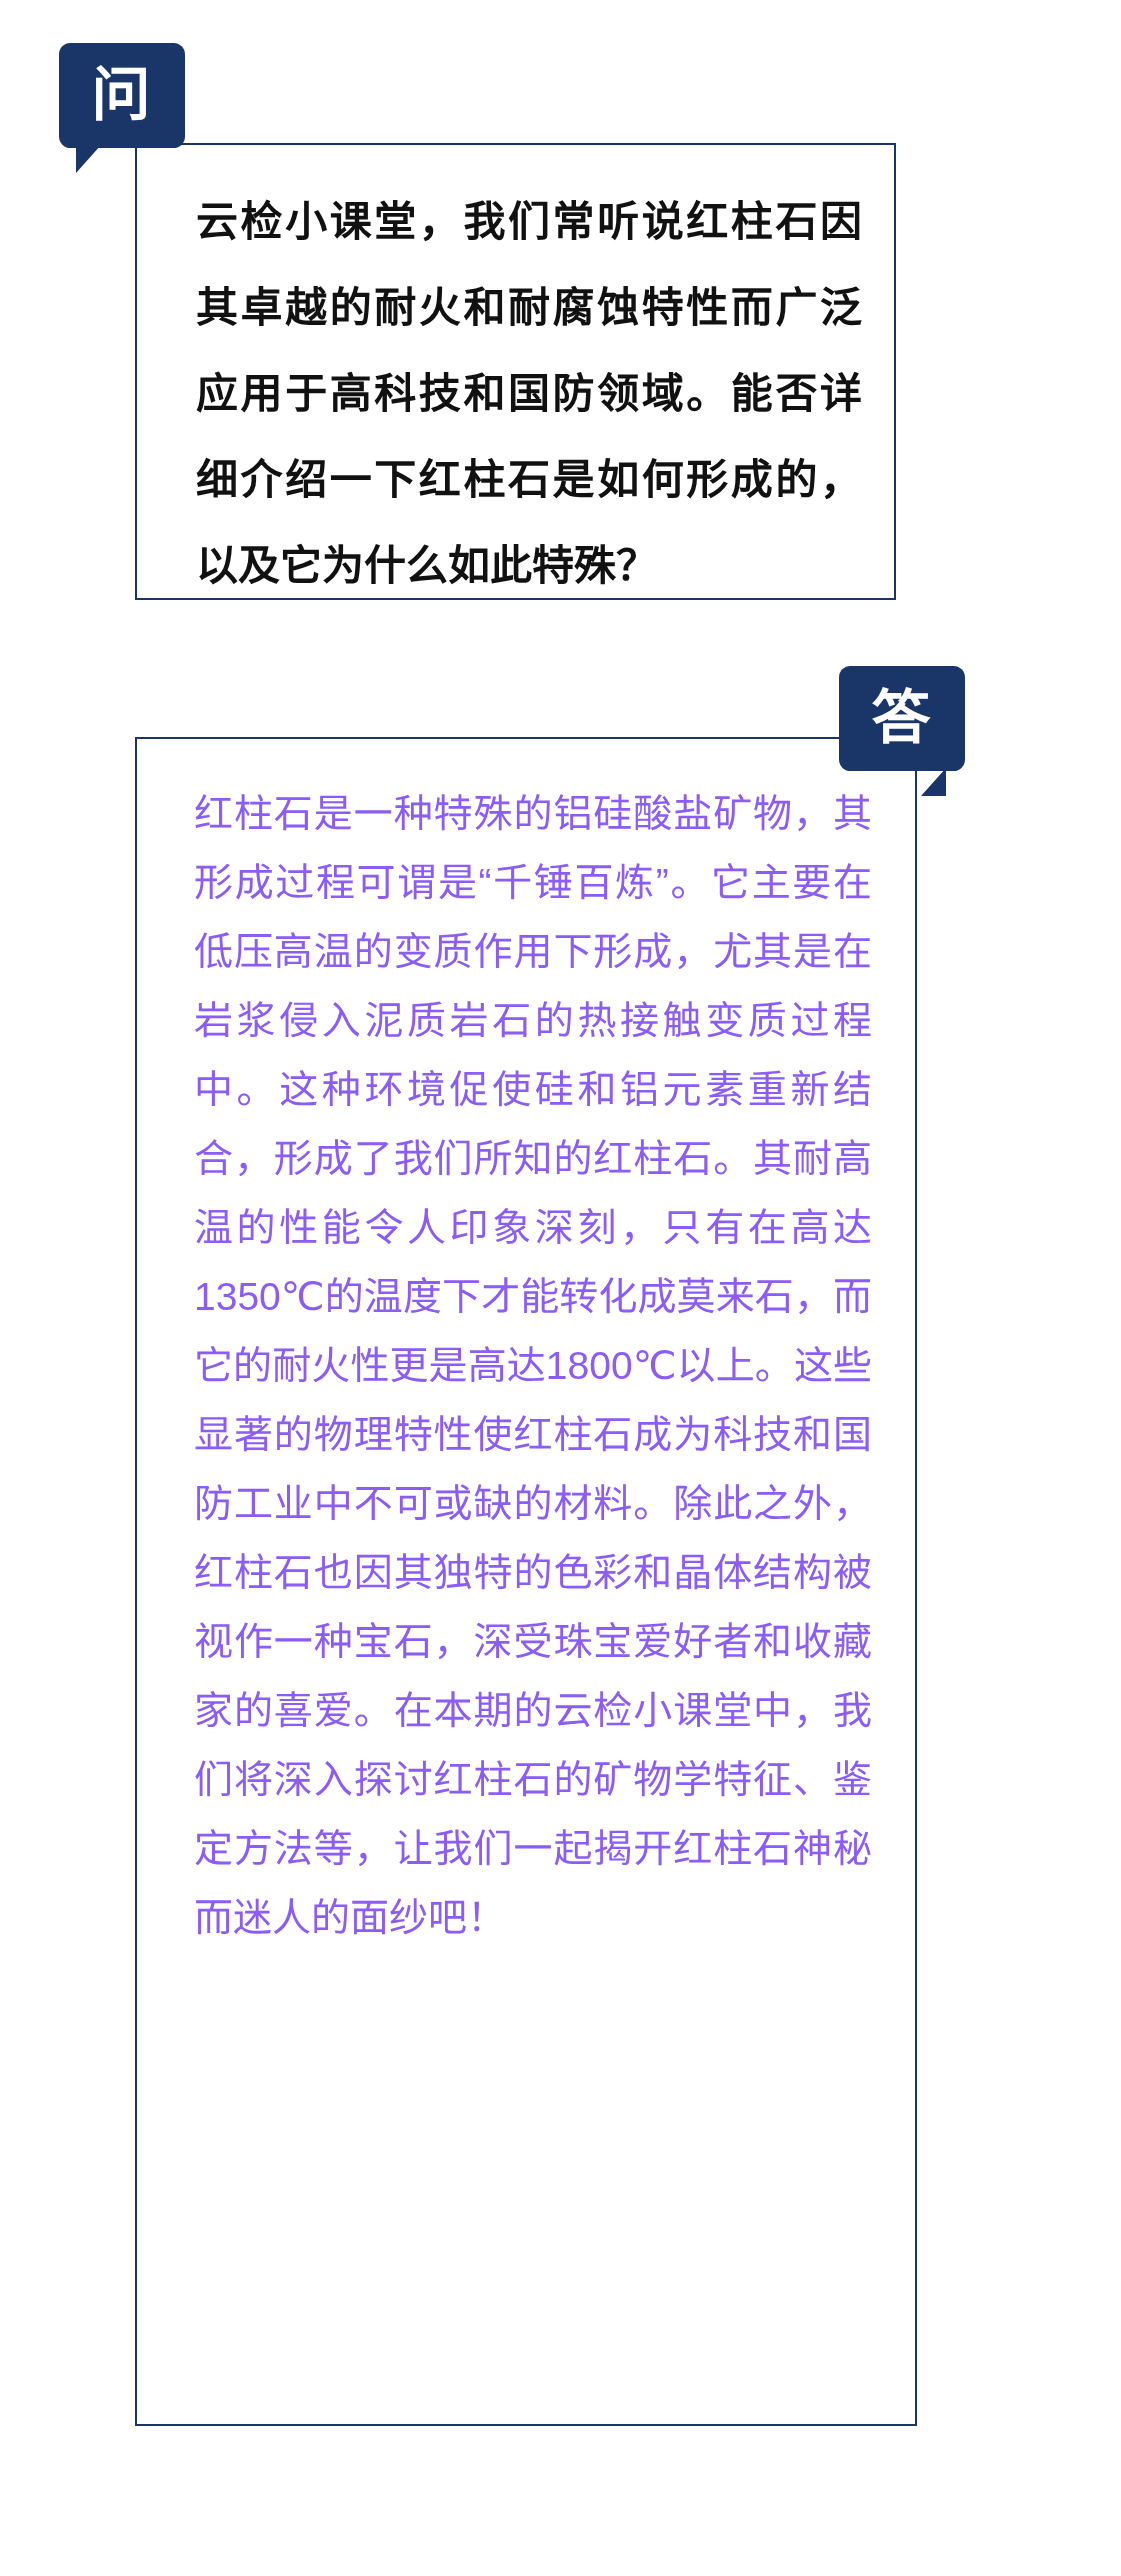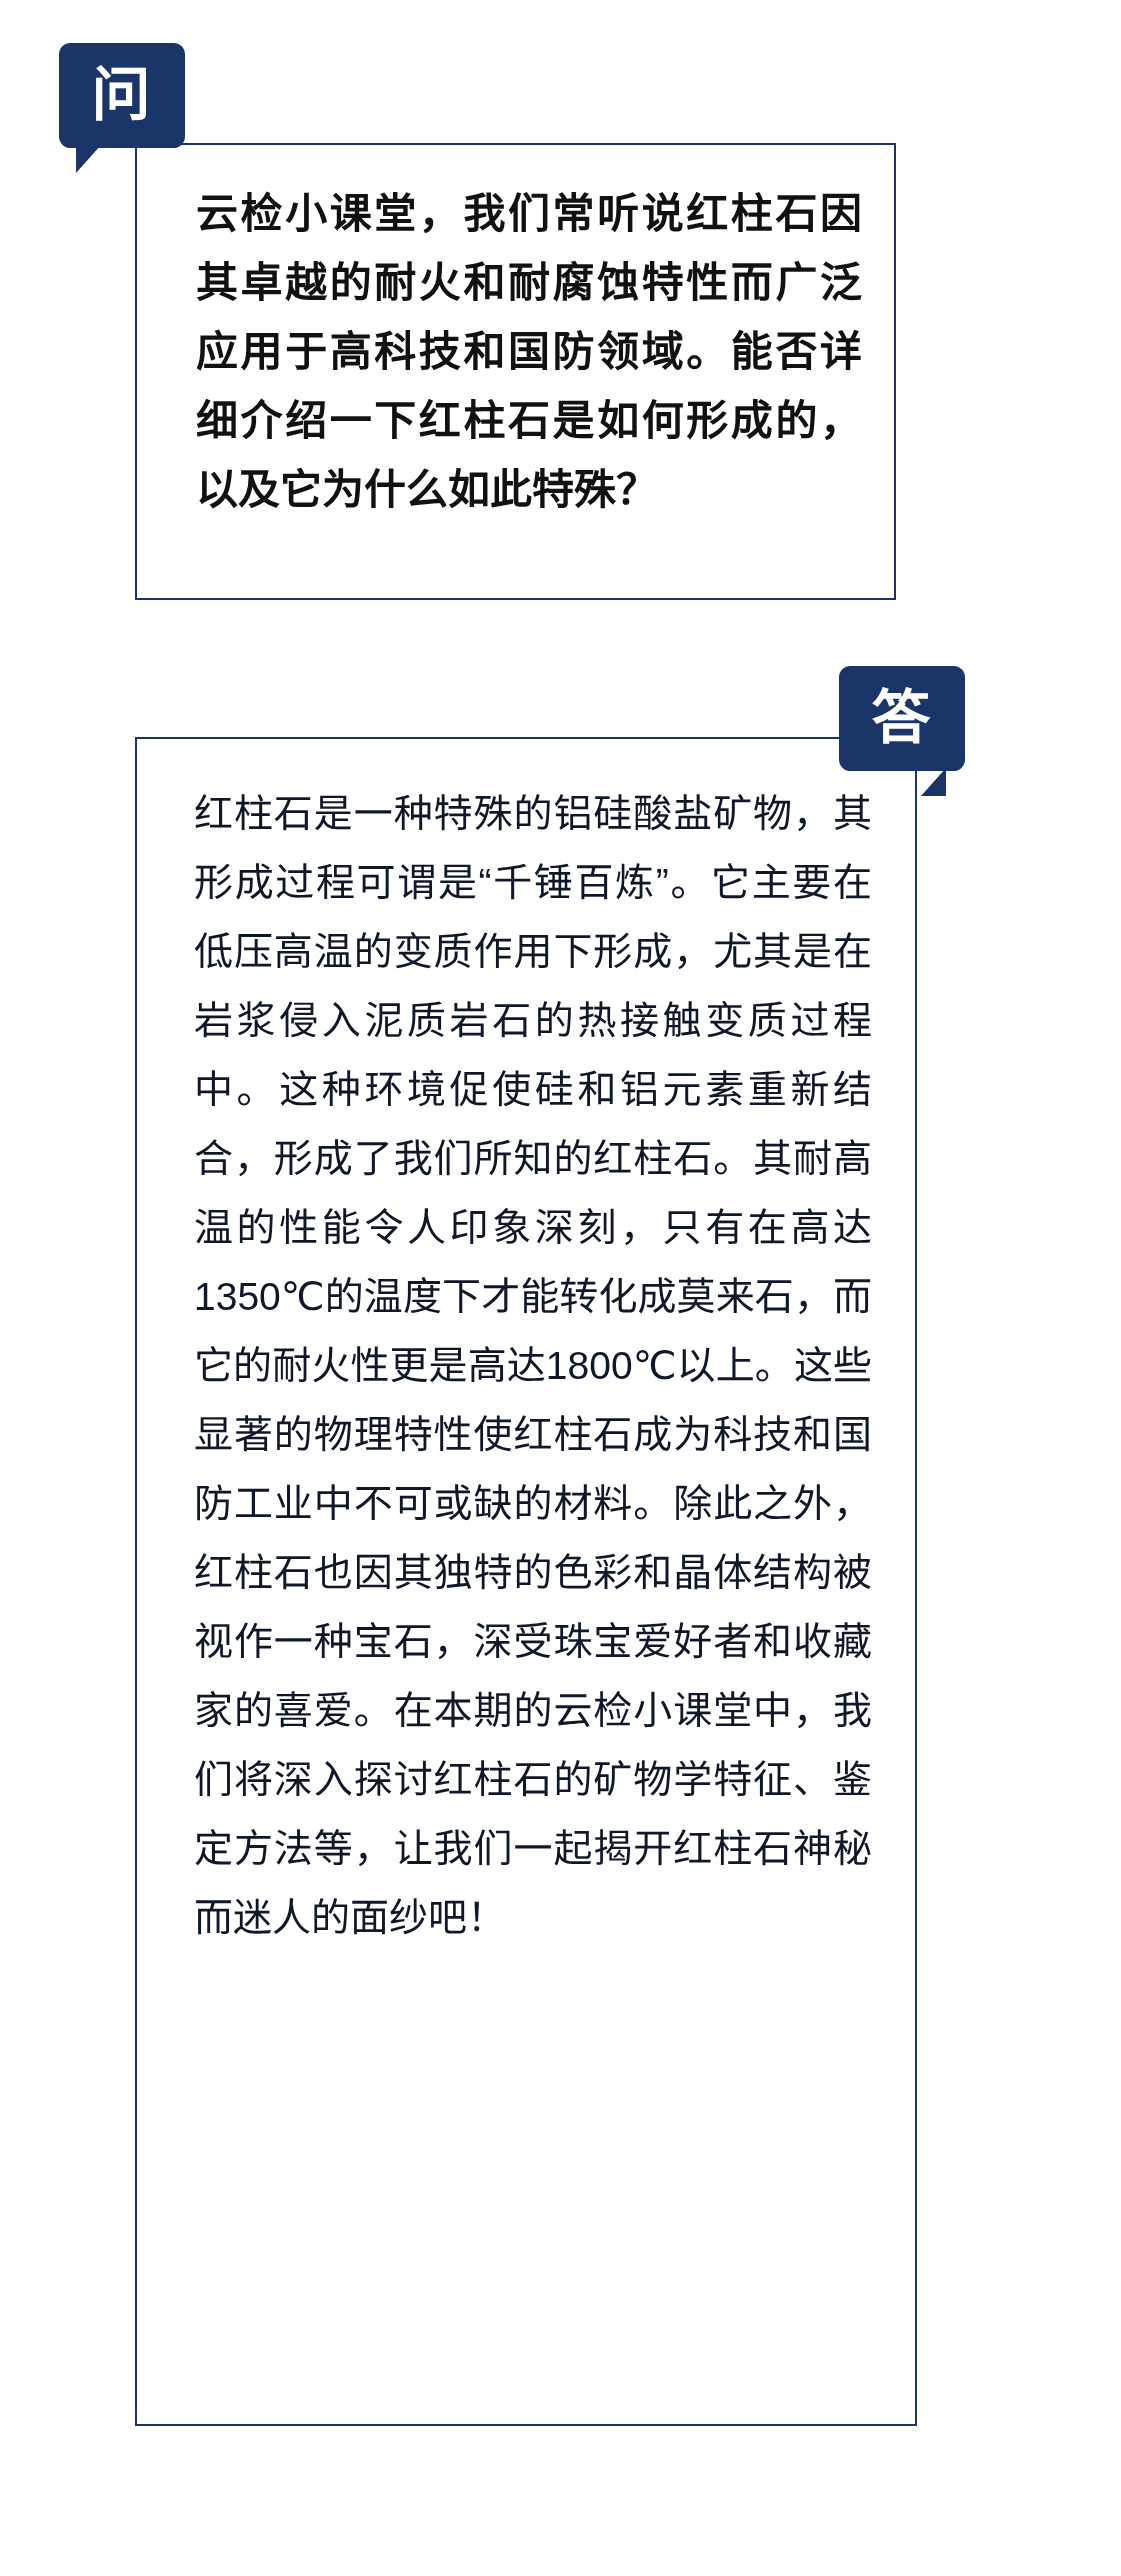--- a/index.html
+++ b/index.html
@@ -75,26 +75,26 @@
     box-sizing: border-box;
     background: #ffffff;
   }
 
   .q-text {
     position: absolute;
     left: 59px;
     top: 34px;
     width: 666px;
     font-size: 42px;
-    line-height: 69px;
+    line-height: 86px;
     font-weight: bold;
     color: #111111;
     letter-spacing: 0px;
     text-align: justify;
-    font-family: Liberation Sans, sans-serif;
+    font-family: Liberation Serif, serif;
   }
 
   
   .a-block {
     position: absolute;
     left: 135px;
     top: 737px;
     width: 856px;
   }
 
@@ -121,21 +121,21 @@
     background: #ffffff;
   }
 
   .a-text {
     position: absolute;
     left: 57px;
     top: 40px;
     width: 678px;
     font-size: 39px;
     line-height: 69px;
-    color: #0f172a;
+    color: #8b5cf6;
     text-align: justify;
     text-justify: inter-ideograph;
     font-family: "Liberation Sans", "DejaVu Sans", sans-serif;
   }
 </style>
 </head>
 <body>
 
 <div class="page">
 

